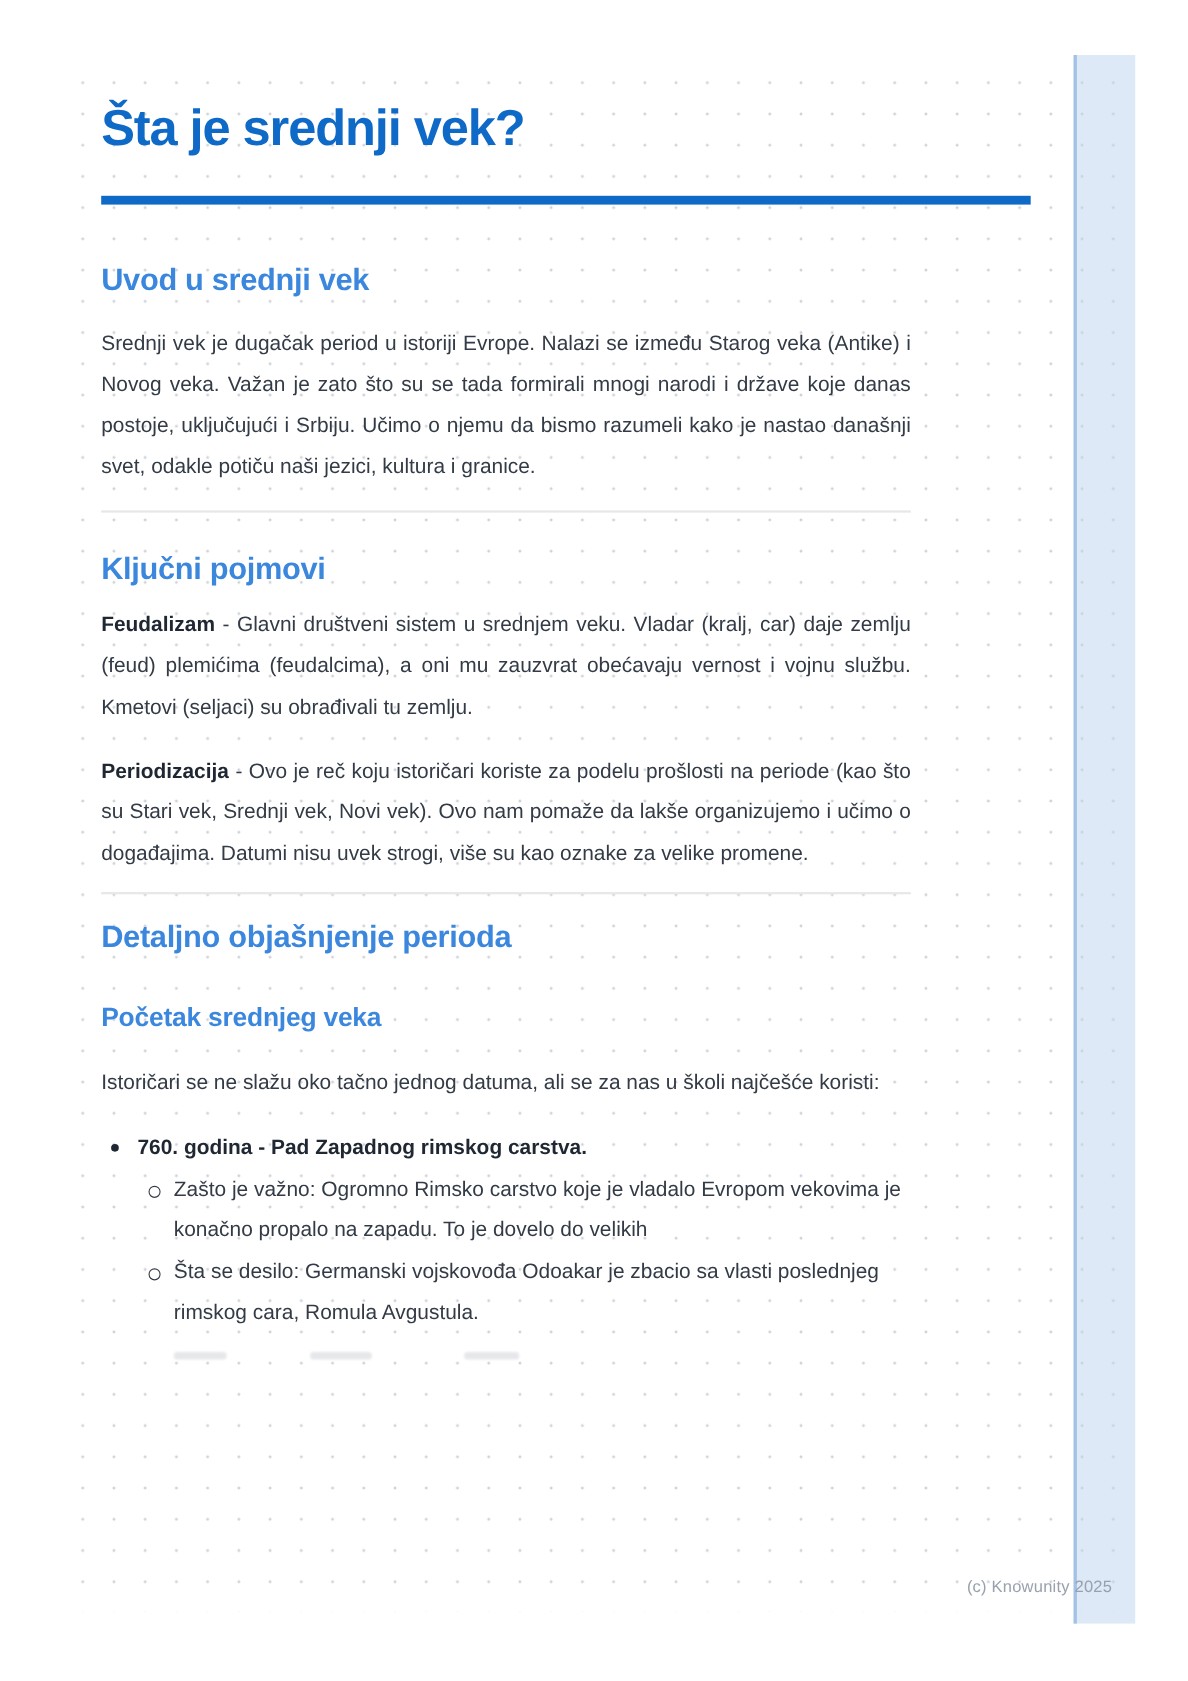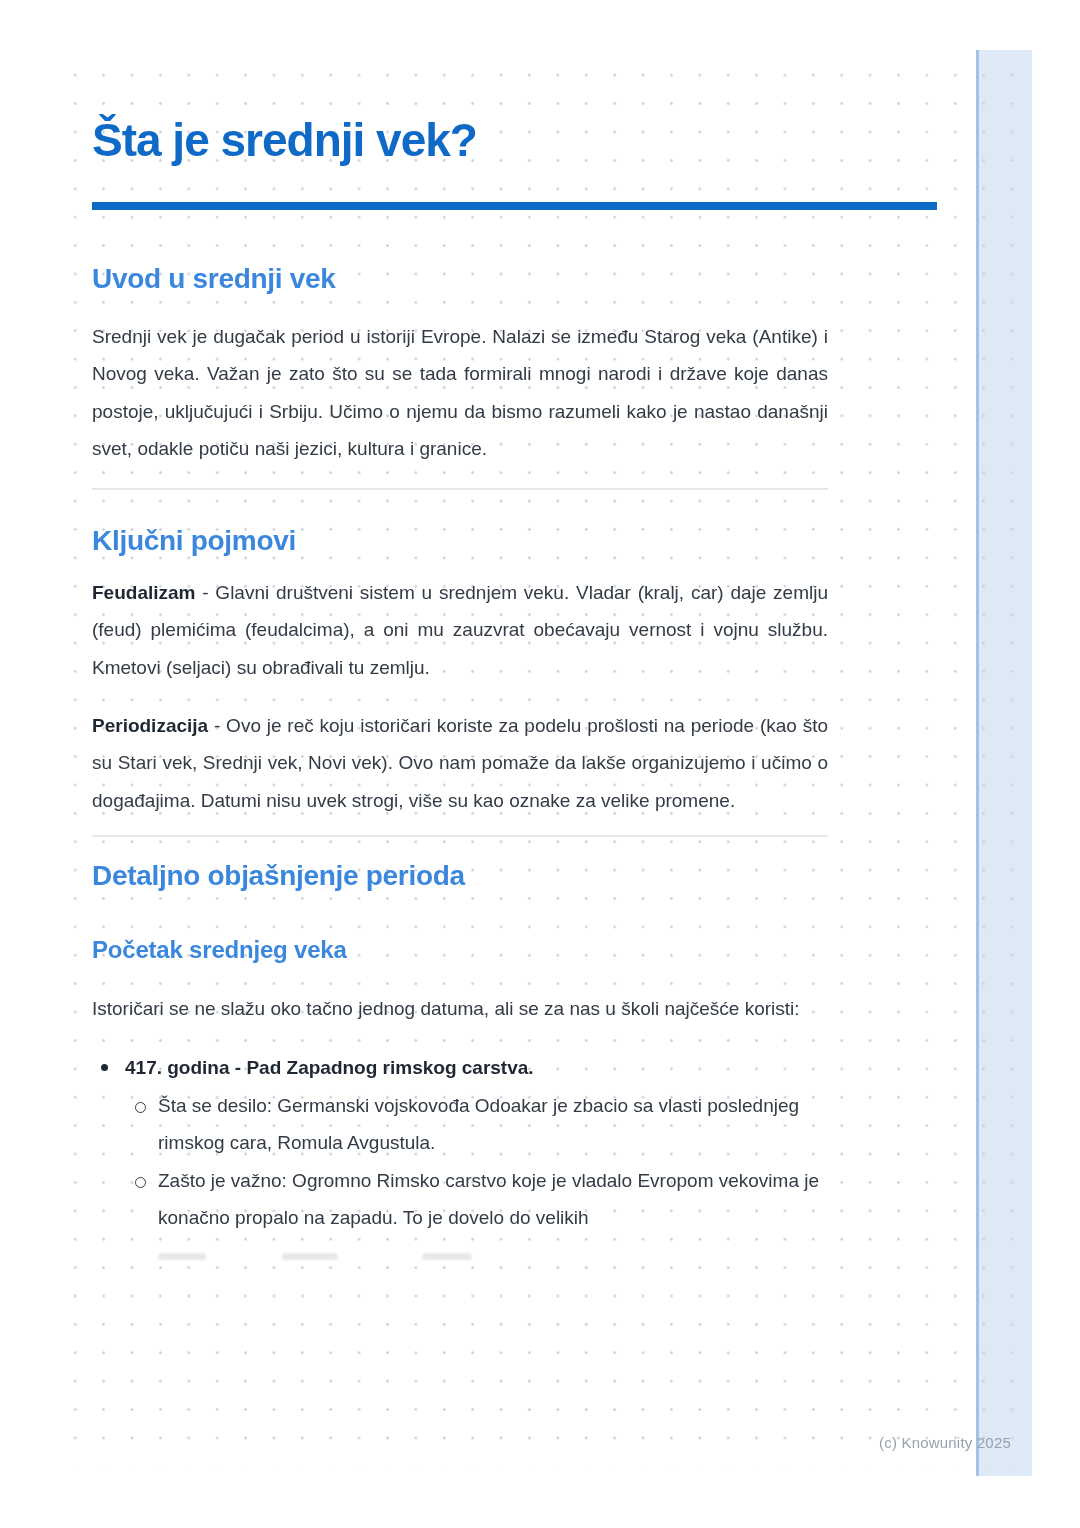--- a/index.html
+++ b/index.html
@@ -20,21 +20,21 @@
   .dot-grid {
     position:absolute; left:55px; top:55px; width:980px; height:1410px;
     background-image:radial-gradient(circle,#cfd2d8 1.2px,rgba(0,0,0,0) 1.5px);
     background-size:28.4px 28.4px; background-position:6px 6px;
     z-index:1; pointer-events:none;
   }
   .content {
     position:absolute; left:92px; top:0; width:736px; z-index:2;
   }
   h1.doc-title {
-    margin-top:112px; font-size:46px; line-height:1.25; font-weight:800;
+    margin-top:88px; font-size:46px; line-height:1.25; font-weight:800;
     letter-spacing:-1px; color:#0e6ac6;
   }
   .title-rule {
     margin-top:32px; width:845px; height:8px; background:#0e6ac6;
   }
   h2.sec {
     font-size:28px; line-height:34px; font-weight:700;
     letter-spacing:-0.3px; color:#3b87de;
   }
   h2.sec-1 { margin-top:52px; }
@@ -120,27 +120,27 @@
   </p>
 
   <hr class="divider div-2">
 
   <h2 class="sec sec-3">Detaljno objašnjenje perioda</h2>
   <h3 class="subsec">Početak srednjeg veka</h3>
 
   <p class="body p-detail">Istoričari se ne slažu oko tačno jednog datuma, ali se za nas u školi najčešće koristi:</p>
 
   <div class="li1">
-    <span>417. godina - Pad Zapadnog rimskog carstva.</span>
+    <span>760. godina - Pad Zapadnog rimskog carstva.</span>
+  </div>
+  <div class="li2">
+    <span>Zašto je važno: Ogromno Rimsko carstvo koje je vladalo Evropom vekovima je konačno propalo na zapadu. To je dovelo do velikih</span>
   </div>
   <div class="li2">
     <span>Šta se desilo: Germanski vojskovođa Odoakar je zbacio sa vlasti poslednjeg rimskog cara, Romula Avgustula.</span>
-  </div>
-  <div class="li2">
-    <span>Zašto je važno: Ogromno Rimsko carstvo koje je vladalo Evropom vekovima je konačno propalo na zapadu. To je dovelo do velikih</span>
   </div>
 
   <div class="remnant-row">
     <span class="remnant-bar rb-1"></span>
     <span class="remnant-bar rb-2"></span>
     <span class="remnant-bar rb-3"></span>
   </div>
 
 </div>
 

